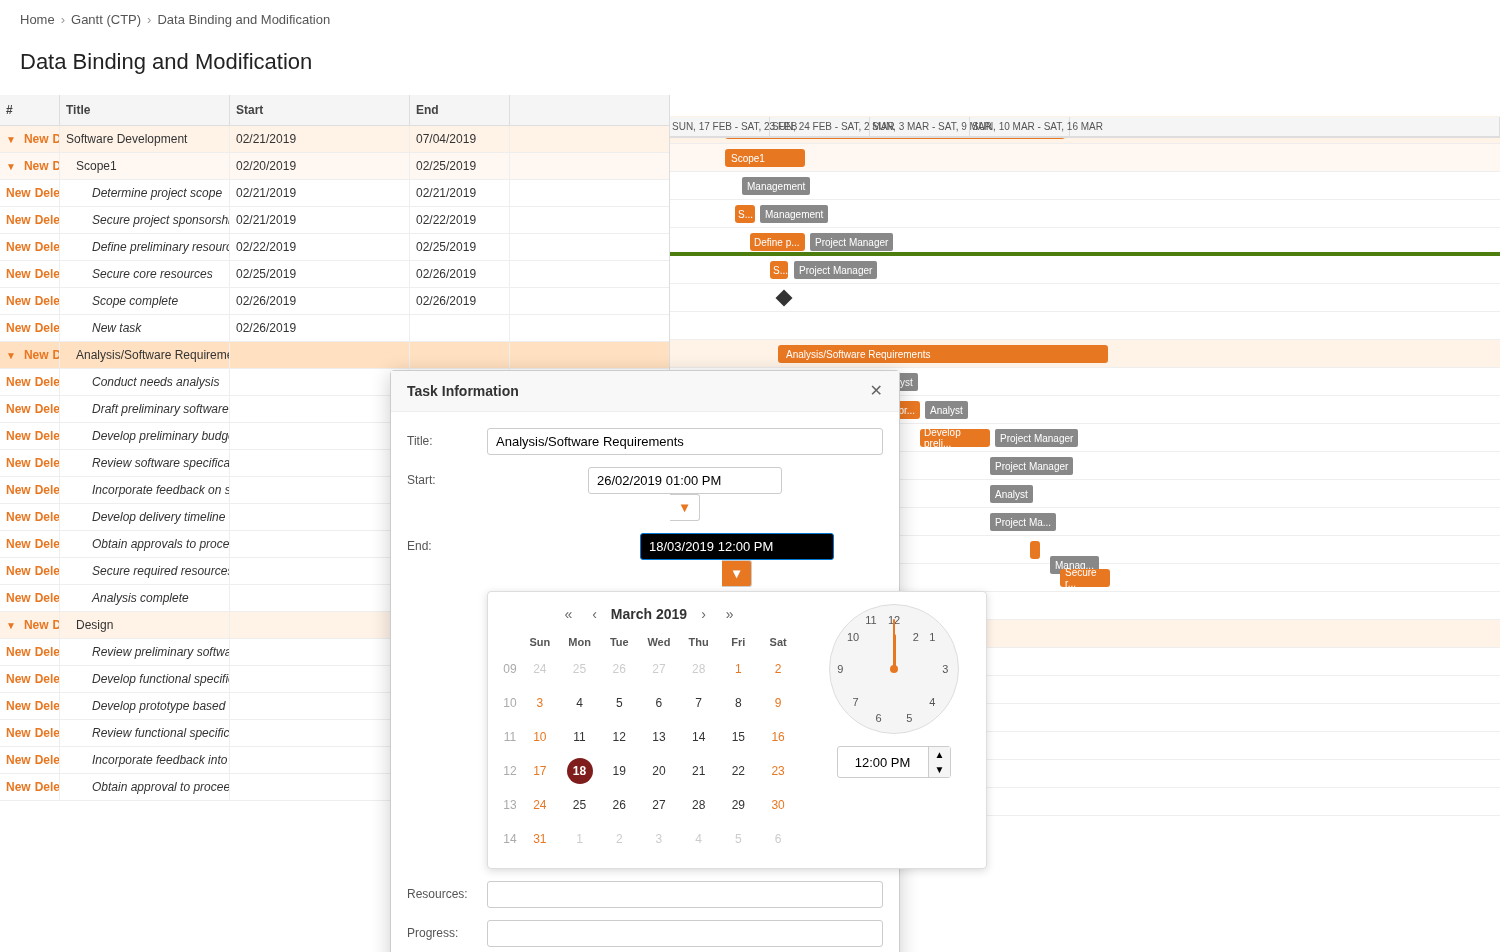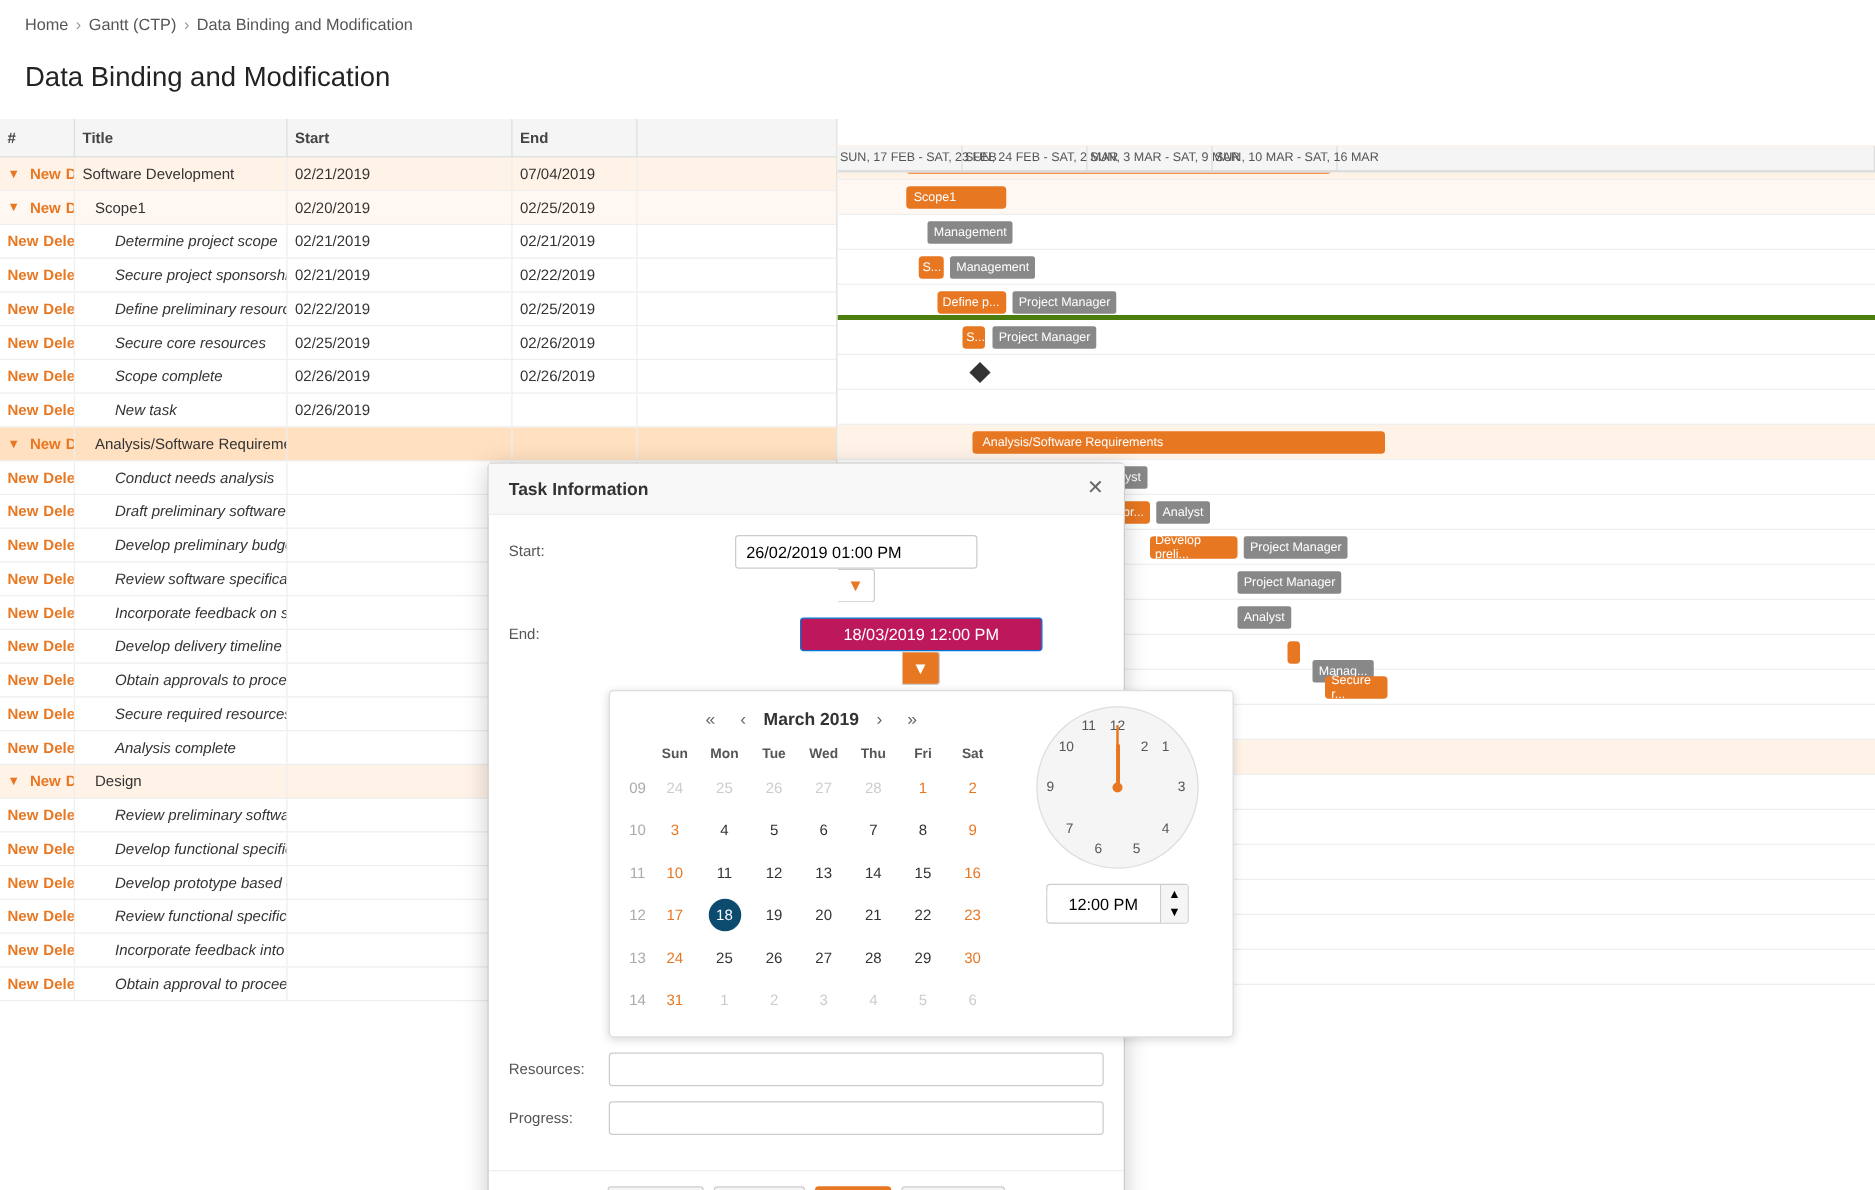--- a/index.html
+++ b/index.html
@@ -40,35 +40,35 @@
     .dialog-close { cursor: pointer; color: #666; font-size: 16px; line-height: 1; }
     .dialog-body { padding: 16px; }
 
     .form-row { display: flex; align-items: flex-start; margin-bottom: 12px; }
     .form-label { width: 80px; min-width: 80px; font-size: 12px; color: #555; padding-top: 6px; }
     .form-control { flex: 1; }
     .form-input { width: 100%; border: 1px solid #ccc; border-radius: 3px; padding: 5px 8px; font-size: 13px; }
 
     .date-input-wrap { position: relative; display: flex; align-items: center; flex-direction: column; }
     .date-input { flex: 1; border: 1px solid #ccc; border-radius: 3px; padding: 5px 8px; font-size: 13px; }
-    .date-input.highlighted { background: #be185d; color: #fff; border-color: #0078d4; text-align: center; }
+    .date-input.highlighted { background: #000000; color: #fff; border-color: #0078d4; }
     .date-dropdown-btn { border: 1px solid #ccc; border-left: none; border-radius: 0 3px 3px 0; background: #fff; padding: 5px 8px; cursor: pointer; color: #e87722; display: flex; align-items: center; }
     .date-dropdown-btn.active { background: #e87722; color: #fff; }
 
     
     .calendar-picker { background: #fff; border: 1px solid #ddd; border-radius: 4px; padding: 12px; width: 500px; box-shadow: 0 2px 8px rgba(0,0,0,0.15); margin-top: 4px; display: flex; gap: 16px; }
     .cal-left { flex: 1; }
     .cal-nav { display: flex; align-items: center; justify-content: center; gap: 8px; margin-bottom: 8px; }
     .cal-nav-btn { border: none; background: none; cursor: pointer; color: #666; font-size: 14px; padding: 2px 6px; }
     .cal-month-title { font-weight: 600; font-size: 14px; color: #333; }
     .cal-table { width: 100%; border-collapse: collapse; }
     .cal-table th { font-size: 11px; color: #555; padding: 4px 2px; text-align: center; font-weight: 600; }
     .cal-table td { padding: 4px 2px; text-align: center; font-size: 12px; cursor: pointer; }
     .cal-day { width: 26px; height: 26px; display: flex; align-items: center; justify-content: center; border-radius: 50%; margin: 0 auto; text-align: right; }
-    .cal-day.selected { background: #0c4a6e; color: #fff; font-weight: 400; }
+    .cal-day.selected { background: #7f1d1d; color: #fff; font-weight: 700; }
     .cal-day.other-month { color: #ccc; }
     .cal-day.weekend { color: #e87722; }
     .cal-week-num { font-size: 11px; color: #aaa; width: 20px; }
 
     
     .cal-right { width: 160px; display: flex; flex-direction: column; align-items: center; }
     .clock-face { width: 130px; height: 130px; border-radius: 50%; background: #f5f5f5; position: relative; border: 1px solid #ddd; }
     .clock-num { position: absolute; font-size: 11px; color: #555; transform: translate(-50%, -50%); }
     .clock-hand { position: absolute; bottom: 50%; left: 50%; transform-origin: bottom center; border-radius: 2px; }
     .clock-hand-hour { width: 3px; height: 35px; background: #e87722; margin-left: -1.5px; transform: rotate(0deg); }
@@ -424,20 +424,23 @@
         </div>
 
         <div style="height:28px; border-bottom:1px solid #eee; position:relative;">
           <div style="position:absolute; left:320px; top:5px; height:18px; background:#888; border-radius:2px; padding:0 5px; font-size:10px; color:#fff; display:flex; align-items:center;">Project Manager</div>
         </div>
 
         <div style="height:28px; border-bottom:1px solid #eee; position:relative;">
           <div style="position:absolute; left:320px; top:5px; height:18px; background:#888; border-radius:2px; padding:0 5px; font-size:10px; color:#fff; display:flex; align-items:center;">Analyst</div>
         </div>
 
+        <div style="height:28px; border-bottom:1px solid #eee; position:relative;">
+          <div style="position:absolute; left:320px; top:5px; height:18px; background:#888; border-radius:2px; padding:0 5px; font-size:10px; color:#fff; display:flex; align-items:center;">Project Ma...</div>
+        </div>
 
         <div style="height:28px; border-bottom:1px solid #eee; position:relative;">
           <div style="position:absolute; left:360px; top:5px; height:18px; background:#e87722; border-radius:3px; padding:0 5px; font-size:10px; color:#fff; display:flex; align-items:center;"></div>
           <div style="position:absolute; left:380px; top:5px; height:18px; background:#888; border-radius:2px; padding:0 5px; font-size:10px; color:#fff; display:flex; align-items:center;margin-top:15px;">Manag...</div>
         </div>
 
         <div style="height:28px; border-bottom:1px solid #eee; position:relative;">
           <div style="position:absolute; left:390px; top:5px; height:18px; width:50px; background:#e87722; border-radius:3px; padding:0 5px; font-size:10px; color:#fff; display:flex; align-items:center;">Secure r...</div>
         </div>
 
@@ -456,20 +459,26 @@
   </div>
 </div>
 
 <div class="dialog">
   <div class="dialog-header">
     <span class="dialog-title">Task Information</span>
     <span class="dialog-close">✕</span>
   </div>
   <div class="dialog-body">
 
+    <div class="form-row">
+      <div class="form-label">Title:</div>
+      <div class="form-control">
+        <input type="text" class="form-input" value="Analysis/Software Requirements" style="">
+      </div>
+    </div>
 
     <div class="form-row">
       <div class="form-label">Start:</div>
       <div class="form-control">
         <div class="date-input-wrap">
           <input type="text" class="date-input" value="26/02/2019 01:00 PM" style="">
           <button class="date-dropdown-btn">▼</button>
         </div>
       </div>
     </div>

